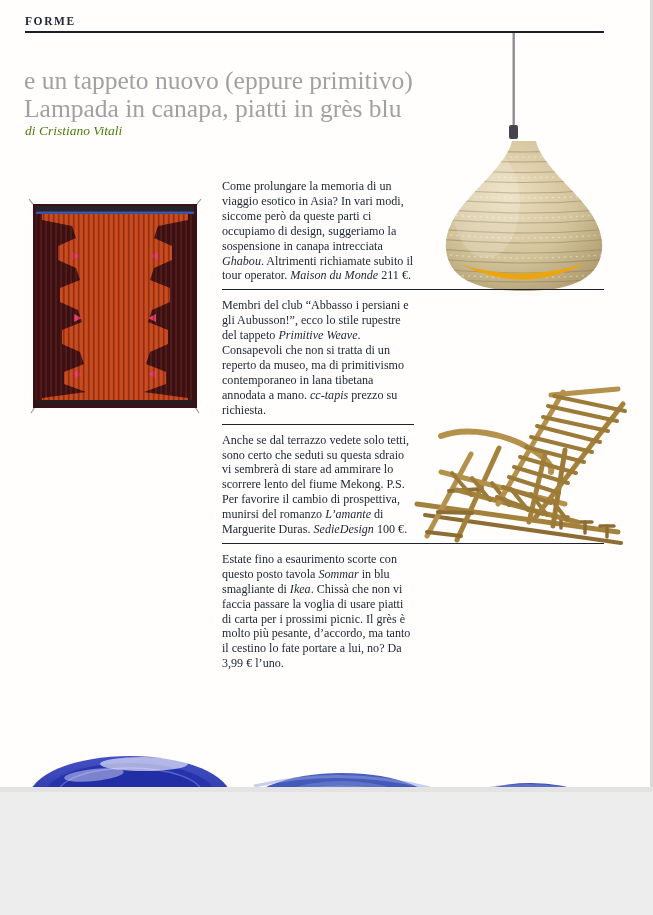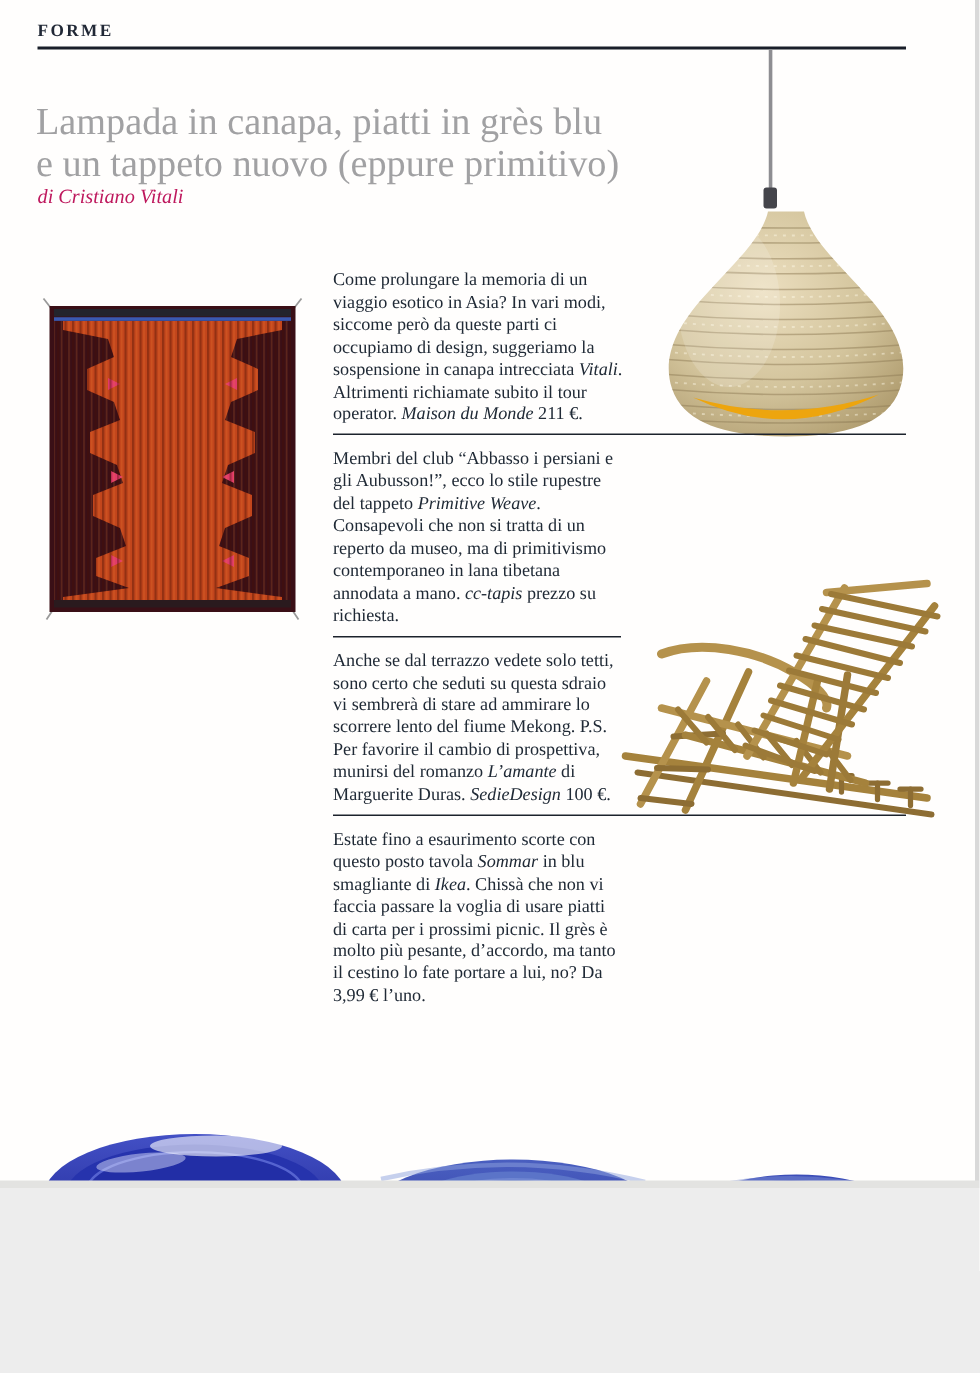--- a/index.html
+++ b/index.html
@@ -7,21 +7,21 @@
         font-family:"Liberation Serif",serif;overflow:hidden;}
   .edge-right{position:absolute;right:0;top:0;width:3px;height:100%;background:#d9d9d9;}
   .edge-bottom{position:absolute;left:0;bottom:0;width:100%;height:5px;background:#e3e3e1;}
 
   
   .kicker{position:absolute;left:25px;top:15px;font-size:11.5px;font-weight:bold;
           letter-spacing:1.6px;color:#212836;}
   .kicker-rule{position:absolute;left:25px;top:31px;width:579px;border-top:2px solid #191e29;}
   .title{position:absolute;left:24px;top:37px;font-size:28px;color:#17181d;}
   .subtitle{position:absolute;left:24px;top:67px;font-size:25.5px;line-height:27.5px;color:#a1a1a3;}
-  .byline{position:absolute;left:25px;top:123px;font-size:13.5px;font-style:italic;color:#be185d;}
+  .byline{position:absolute;left:25px;top:123px;font-size:13.5px;font-style:italic;color:#4d7c0f;}
 
   
   .article-col{position:absolute;left:222px;top:179px;width:193px;color:#202a36;}
   .article-col p{margin:0;font-size:12.1px;line-height:14.9px;}
   .seg-r{font-style:normal}
   .seg-i{font-style:italic}
   .seg-b{font-style:italic;font-weight:normal}
   .rule{border:0;border-top:1.7px solid #1c222c;margin:6px 0 8px 0;}
   .rule.col{width:192px}
   .rule.full{width:382px}
@@ -40,22 +40,22 @@
          letter-spacing:1.3px;color:#1e2b3a;}
 </style>
 </head>
 <body>
 
 <div class="page">
 
   <div class="kicker">FORME</div>
   <div class="kicker-rule"></div>
   <div class="subtitle">
+    <div>e un tappeto nuovo (eppure primitivo)</div>
     <div>Lampada in canapa, piatti in grès blu</div>
-    <div>e un tappeto nuovo (eppure primitivo)</div>
   </div>
   <div class="byline">di Cristiano Vitali</div>
 
   <svg class="fig fig-lamp" viewBox="0 0 202 262">
     <defs>
       <radialGradient id="lampGrad" cx="40%" cy="35%" r="80%">
         <stop offset="0%" stop-color="#ecdfc0"></stop>
         <stop offset="55%" stop-color="#d3c49c"></stop>
         <stop offset="100%" stop-color="#ab9769"></stop>
       </radialGradient>
@@ -124,21 +124,21 @@
         <polygon points="128,120 120,124 128,128"></polygon>
       <polygon points="128,176 120,180 128,184"></polygon>
     </g>
     <rect x="8" y="12" width="158" height="5" fill="#23242c"></rect>
     <rect x="8" y="17.5" width="158" height="2.4" fill="#3a59b0"></rect>
     <rect x="8" y="206" width="158" height="5" fill="#2a1a1e"></rect>
     <rect x="8" y="20" width="158" height="186" fill="url(#rugTex)"></rect>
   </svg>
 
   <div class="article-col">
-    <p><span class="seg-r">Come prolungare la memoria di un viaggio esotico in Asia? In vari modi, siccome però da queste parti ci occupiamo di design, suggeriamo la sospensione in canapa intrecciata </span><span class="seg-i">Vitali</span><span class="seg-r">. Altrimenti richiamate subito il tour operator. </span><span class="seg-b">Maison du Monde</span><span class="seg-r"> 211 €.</span></p>
+    <p><span class="seg-r">Come prolungare la memoria di un viaggio esotico in Asia? In vari modi, siccome però da queste parti ci occupiamo di design, suggeriamo la sospensione in canapa intrecciata </span><span class="seg-i">Ghabou</span><span class="seg-r">. Altrimenti richiamate subito il tour operator. </span><span class="seg-b">Maison du Monde</span><span class="seg-r"> 211 €.</span></p>
     <div class="rule full"></div>
     <p><span class="seg-r">Membri del club “Abbasso i persiani e gli Aubusson!”, ecco lo stile rupestre del tappeto </span><span class="seg-i">Primitive Weave</span><span class="seg-r">. Consapevoli che non si tratta di un reperto da museo, ma di primitivismo contemporaneo in lana tibetana annodata a mano. </span><span class="seg-b">cc-tapis</span><span class="seg-r"> prezzo su richiesta.</span></p>
     <div class="rule col"></div>
     <p><span class="seg-r">Anche se dal terrazzo vedete solo tetti, sono certo che seduti su questa sdraio vi sembrerà di stare ad ammirare lo scorrere lento del fiume Mekong. P.S. Per favorire il cambio di prospettiva, munirsi del romanzo </span><span class="seg-i">L’amante</span><span class="seg-r"> di Marguerite Duras. </span><span class="seg-b">SedieDesign</span><span class="seg-r"> 100 €.</span></p>
     <div class="rule full"></div>
     <p><span class="seg-r">Estate fino a esaurimento scorte con questo posto tavola </span><span class="seg-i">Sommar</span><span class="seg-r"> in blu smagliante di </span><span class="seg-b">Ikea</span><span class="seg-r">. Chissà che non vi faccia passare la voglia di usare piatti di carta per i prossimi picnic. Il grès è molto più pesante, d’accordo, ma tanto il cestino lo fate portare a lui, no? Da 3,99 € l’uno.</span></p>
   </div>
 
   <svg class="fig fig-chair" viewBox="0 0 230 172">
     <g stroke-linecap="round" fill="none">

